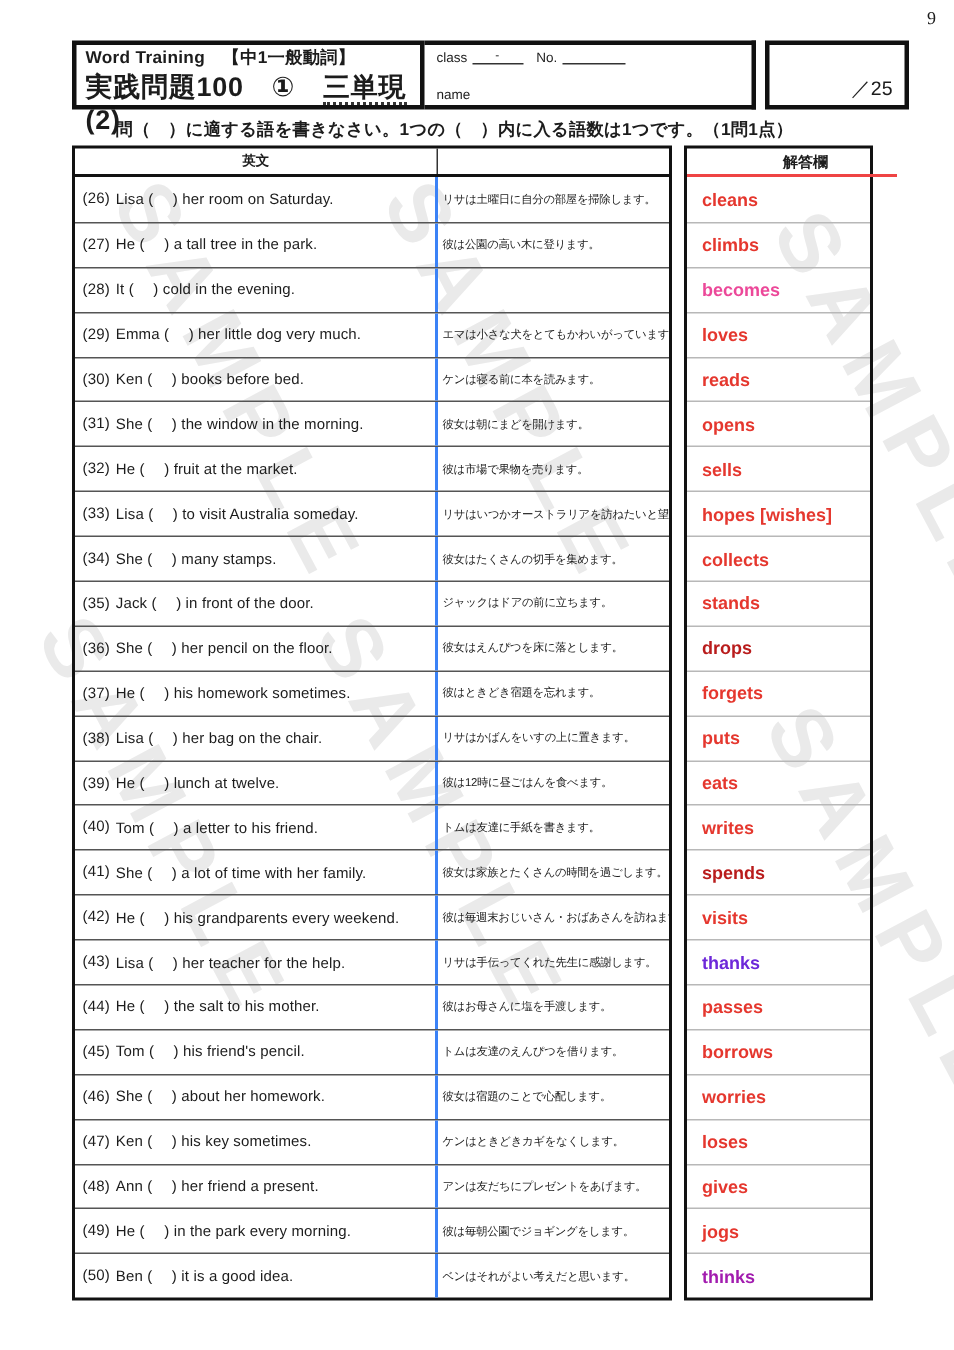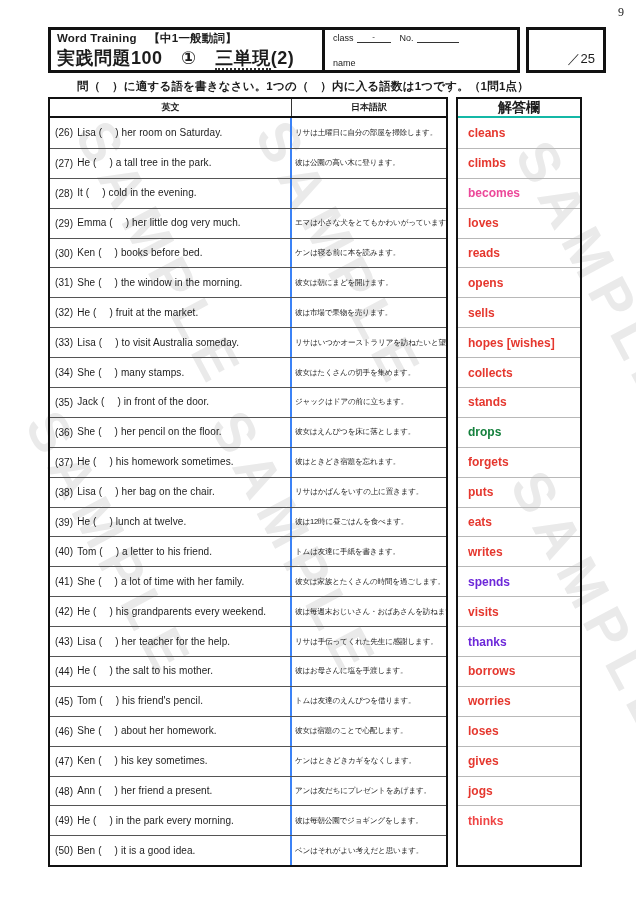--- a/index.html
+++ b/index.html
@@ -10,43 +10,43 @@
   }
   
   .wm-layer{position:absolute;inset:0;z-index:0;pointer-events:none;}
   .wm{position:absolute;font-weight:bold;font-size:56px;letter-spacing:10px;
       color:#eaeaea;transform:rotate(62deg);transform-origin:left top;white-space:nowrap;}
   .content-layer{position:relative;z-index:1;}
 
   .page-number{position:absolute;top:5px;right:12px;font-size:12px;font-family:"Liberation Serif",serif;}
 
   .header{position:absolute;left:48px;top:27px;width:558px;height:46px;display:flex;box-sizing:border-box;}
-  .title-box{width:277px;border:3px solid #111;box-sizing:border-box;padding:1px 6px 0 6px;background:transparent;}
+  .title-box{width:235px;border:3px solid #111;box-sizing:border-box;padding:1px 6px 0 6px;background:transparent;}
   .title-line1{font-size:11.5px;font-weight:bold;letter-spacing:.2px;}
   .title-line2{font-size:18px;font-weight:bold;margin-top:0px;letter-spacing:.5px;}
   .dotted-u{border-bottom:2px dotted #333;}
   .info-box{flex:1;border:3px solid #111;border-left:none;box-sizing:border-box;padding:2px 8px;
             display:flex;flex-direction:column;justify-content:space-between;font-size:9px;color:#222;}
   .info-row{display:flex;align-items:flex-end;gap:3px;}
   .blank{display:inline-block;border-bottom:1px solid #333;height:10px;text-align:center;font-size:8px;}
   .blank.short{width:34px;} .blank.no{width:42px;}
-  .score-box{width:80px;border:3px solid #111;border-left:3px solid #111;margin-left:6px;box-sizing:border-box;
+  .score-box{width:96px;border:3px solid #111;border-left:3px solid #111;margin-left:6px;box-sizing:border-box;
              display:flex;align-items:flex-end;justify-content:flex-end;padding:2px 8px;font-size:13px;}
 
   .instruction{position:absolute;left:48px;top:79px;font-size:11.5px;font-weight:bold;letter-spacing:.2px;margin-left:29px;}
 
   .content{position:absolute;left:48px;top:97px;display:flex;}
   .main-table{width:400px;border:2.5px solid #111;box-sizing:border-box;background:transparent;}
   .answer-table{width:126px;border:2.5px solid #111;box-sizing:border-box;margin-left:8px;background:transparent;}
   .thead{display:flex;height:17px;border-bottom:2px solid #111;}
   .th{font-size:9px;font-weight:bold;display:flex;align-items:center;justify-content:center;}
   .th-en{width:242px;border-right:1px solid #333;box-sizing:border-box;}
   .th-ja{flex:1;}
-  .th-ans{width:100%;height:17px;border-bottom:2px solid #14b8a6;font-size:14px;font-weight:bold;
-          display:flex;align-items:center;justify-content:center;}
+  .th-ans{width:100%;height:17px;border-bottom:2px solid #ef4444;font-size:10px;font-weight:bold;
+          display:flex;align-items:center;justify-content:center;padding-left:18px;}
   .row{display:flex;height:29.9px;border-top:1px solid #555;box-sizing:border-box;}
   .row:first-of-type{border-top:none;}
   .cell-en{width:242px;border-right:2px solid #3b82f6;box-sizing:border-box;display:flex;align-items:center;
            padding-left:5px;font-size:10px;white-space:pre;letter-spacing:.1px;}
   .cell-en .qnum{margin-right:4px;}
   .cell-ja{flex:1;display:flex;align-items:center;padding:0 3px;font-size:7.6px;letter-spacing:-.2px;
            white-space:nowrap;overflow:hidden;}
   .arow{height:29.9px;border-top:1px solid #b8b8b8;box-sizing:border-box;display:flex;align-items:center;
         padding-left:10px;font-size:12px;font-weight:bold;white-space:nowrap;}
   .arow:first-of-type{border-top:none;}
@@ -88,21 +88,20 @@
         <span>／25</span>
       </div>
     </div>
 
     <div class="instruction">問（　）に適する語を書きなさい。1つの（　）内に入る語数は1つです。（1問1点）</div>
 
     <div class="content">
       <div class="main-table">
         <div class="thead">
           <div class="th th-en">英文</div>
-          <div class="th th-ja">日本語訳</div>
         </div>
         <div id="main-rows">
             <div class="row">
               <div class="cell-en"><span class="qnum">(26)</span><span>Lisa (　 ) her room on Saturday.</span></div>
               <div class="cell-ja">リサは土曜日に自分の部屋を掃除します。</div>
             </div>
             <div class="row">
               <div class="cell-en"><span class="qnum">(27)</span><span>He (　 ) a tall tree in the park.</span></div>
               <div class="cell-ja">彼は公園の高い木に登ります。</div>
             </div>
@@ -206,32 +205,33 @@
             <div class="arow" style="color: rgb(229, 55, 46);">cleans</div>
             <div class="arow" style="color: rgb(229, 55, 46);">climbs</div>
             <div class="arow" style="color: #ec4899;">becomes</div>
             <div class="arow" style="color: rgb(229, 55, 46);">loves</div>
             <div class="arow" style="color: rgb(229, 55, 46);">reads</div>
             <div class="arow" style="color: rgb(229, 55, 46);">opens</div>
             <div class="arow" style="color: rgb(229, 55, 46);">sells</div>
             <div class="arow" style="color: rgb(229, 55, 46);">hopes [wishes]</div>
             <div class="arow" style="color: rgb(229, 55, 46);">collects</div>
             <div class="arow" style="color: rgb(229, 55, 46);">stands</div>
-            <div class="arow" style="color: #15803d;">drops</div>
+            <div class="arow" style="color: #b91c1c;">drops</div>
             <div class="arow" style="color: rgb(229, 55, 46);">forgets</div>
             <div class="arow" style="color: rgb(229, 55, 46);">puts</div>
             <div class="arow" style="color: rgb(229, 55, 46);">eats</div>
             <div class="arow" style="color: rgb(229, 55, 46);">writes</div>
-            <div class="arow" style="color: #6d28d9;">spends</div>
+            <div class="arow" style="color: #b91c1c;">spends</div>
             <div class="arow" style="color: rgb(229, 55, 46);">visits</div>
             <div class="arow" style="color: #6d28d9;">thanks</div>
+            <div class="arow" style="color: rgb(229, 55, 46);">passes</div>
             <div class="arow" style="color: rgb(229, 55, 46);">borrows</div>
             <div class="arow" style="color: rgb(229, 55, 46);">worries</div>
             <div class="arow" style="color: rgb(229, 55, 46);">loses</div>
             <div class="arow" style="color: rgb(229, 55, 46);">gives</div>
             <div class="arow" style="color: rgb(229, 55, 46);">jogs</div>
-            <div class="arow" style="color: #ef4444;">thinks</div>
+            <div class="arow" style="color: #a21caf;">thinks</div>
           </div>
       </div>
     </div>
 
   </div>
 </div>
 
 </body></html>

